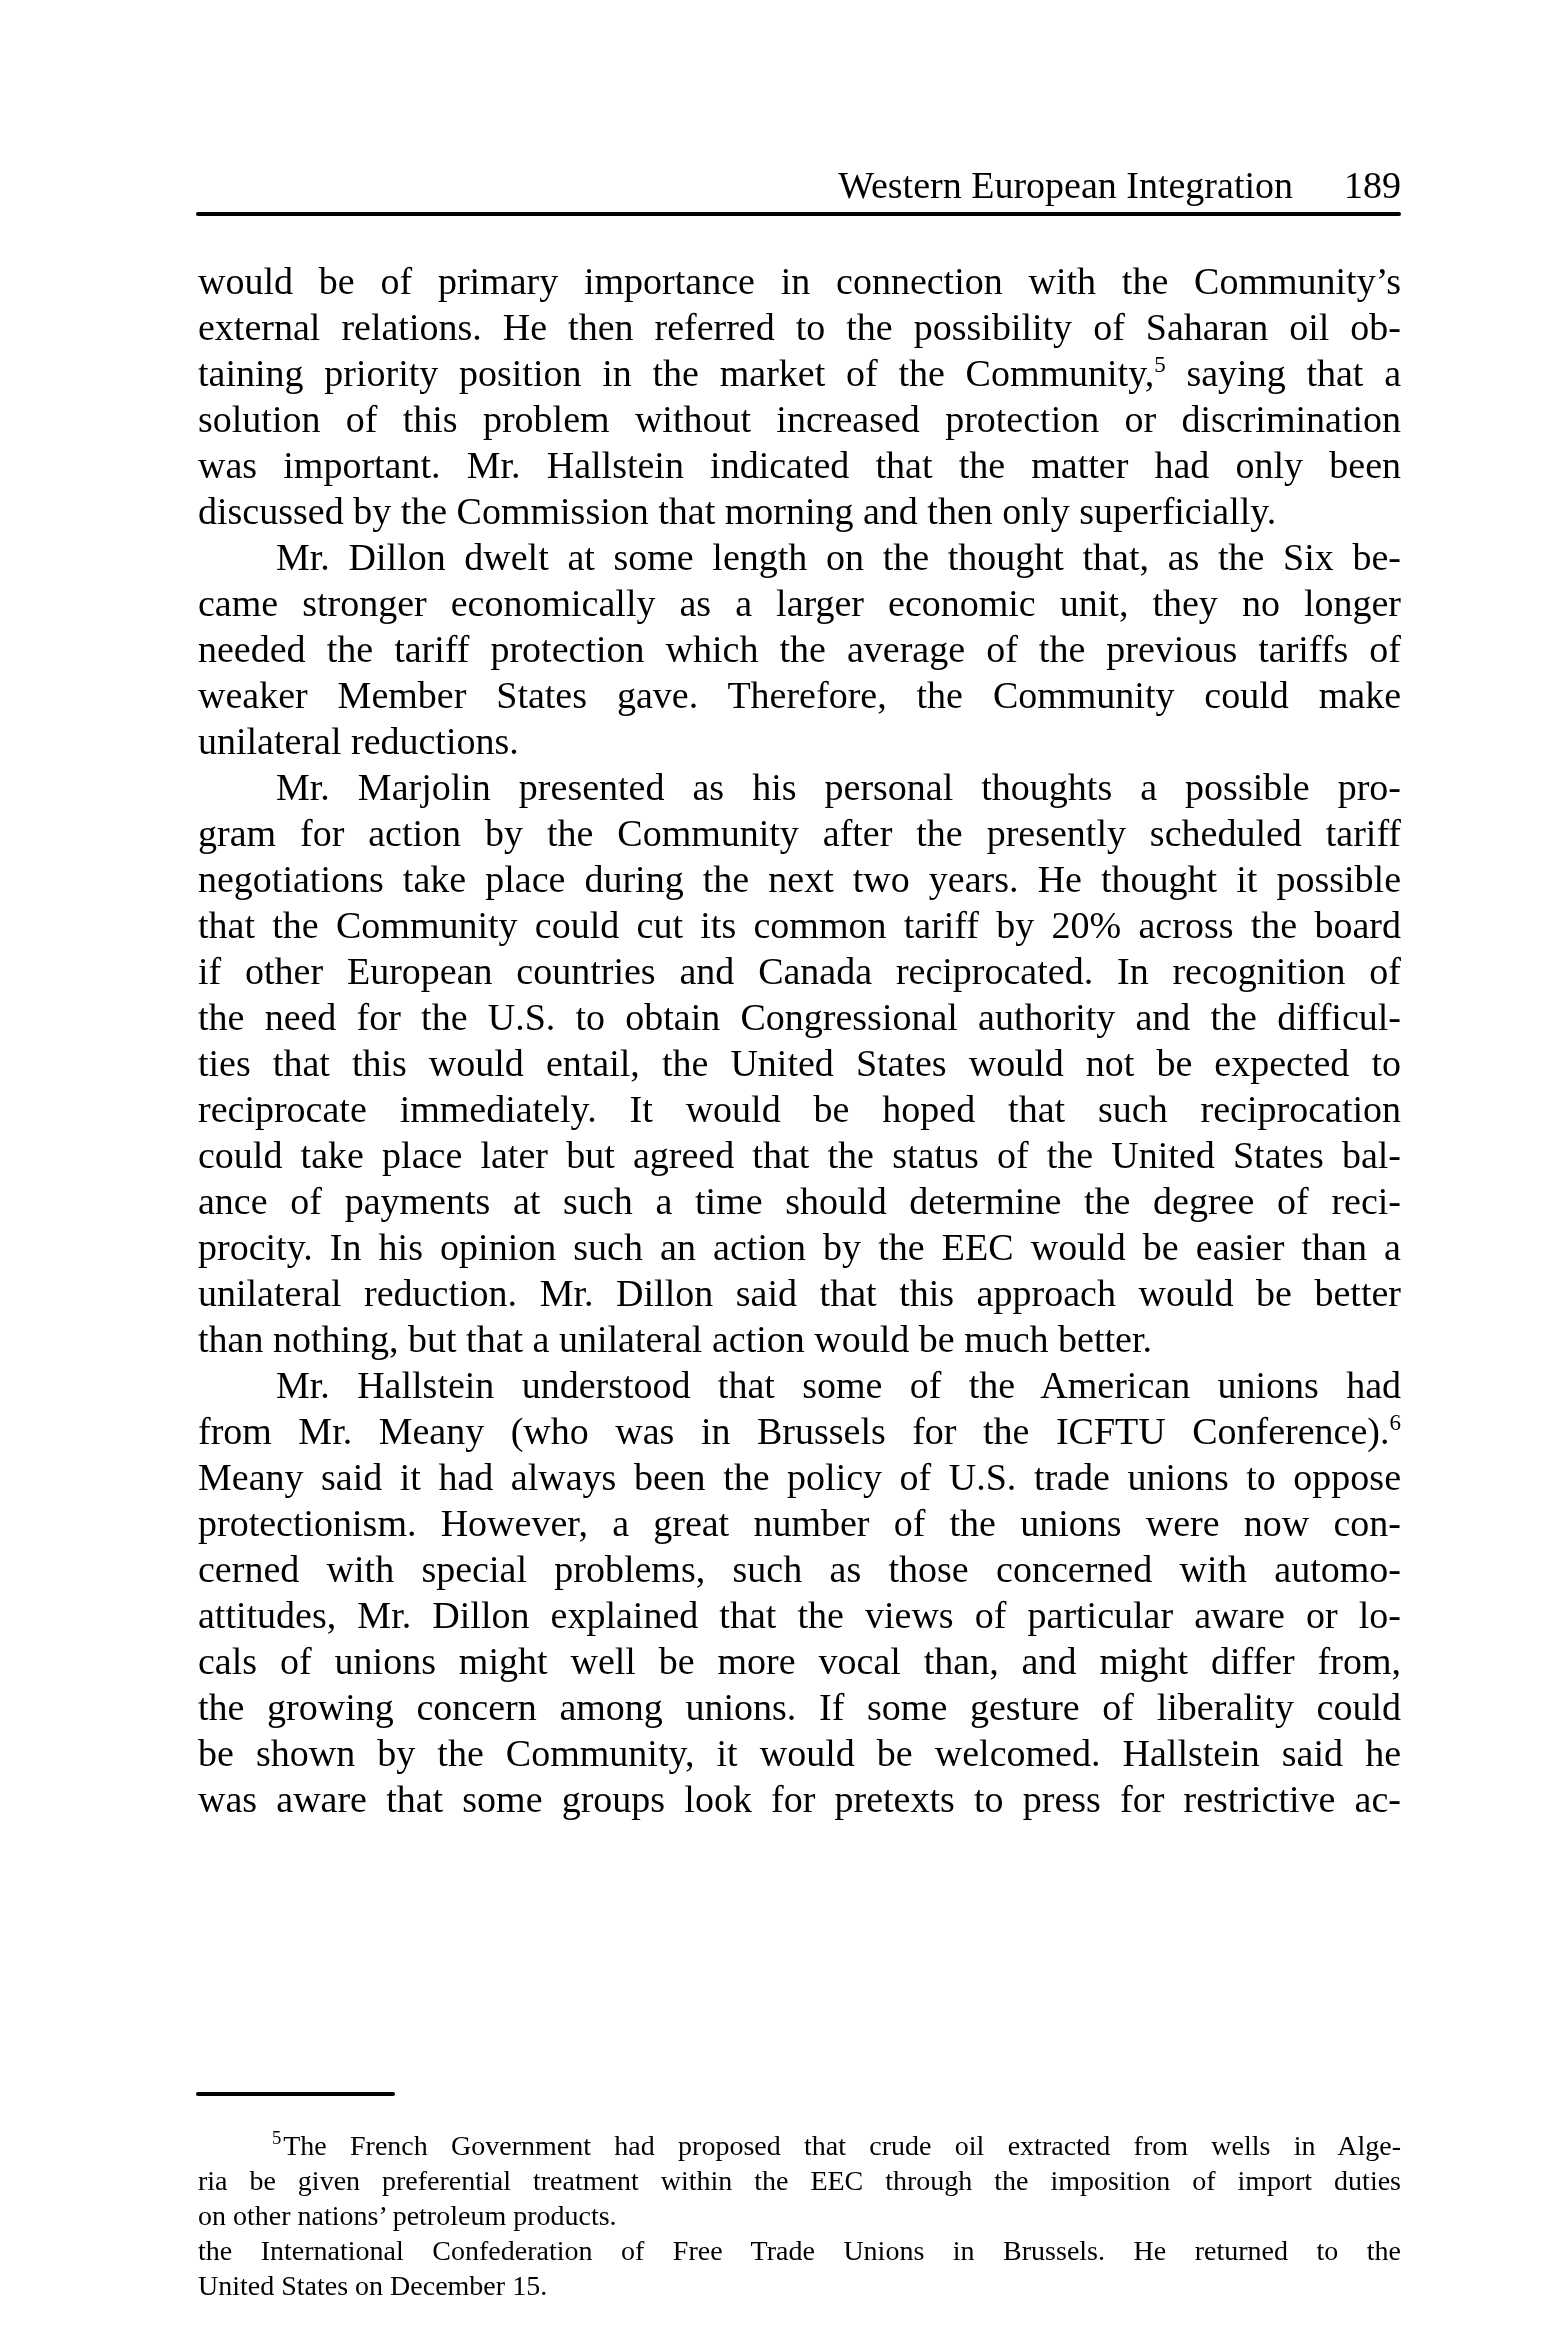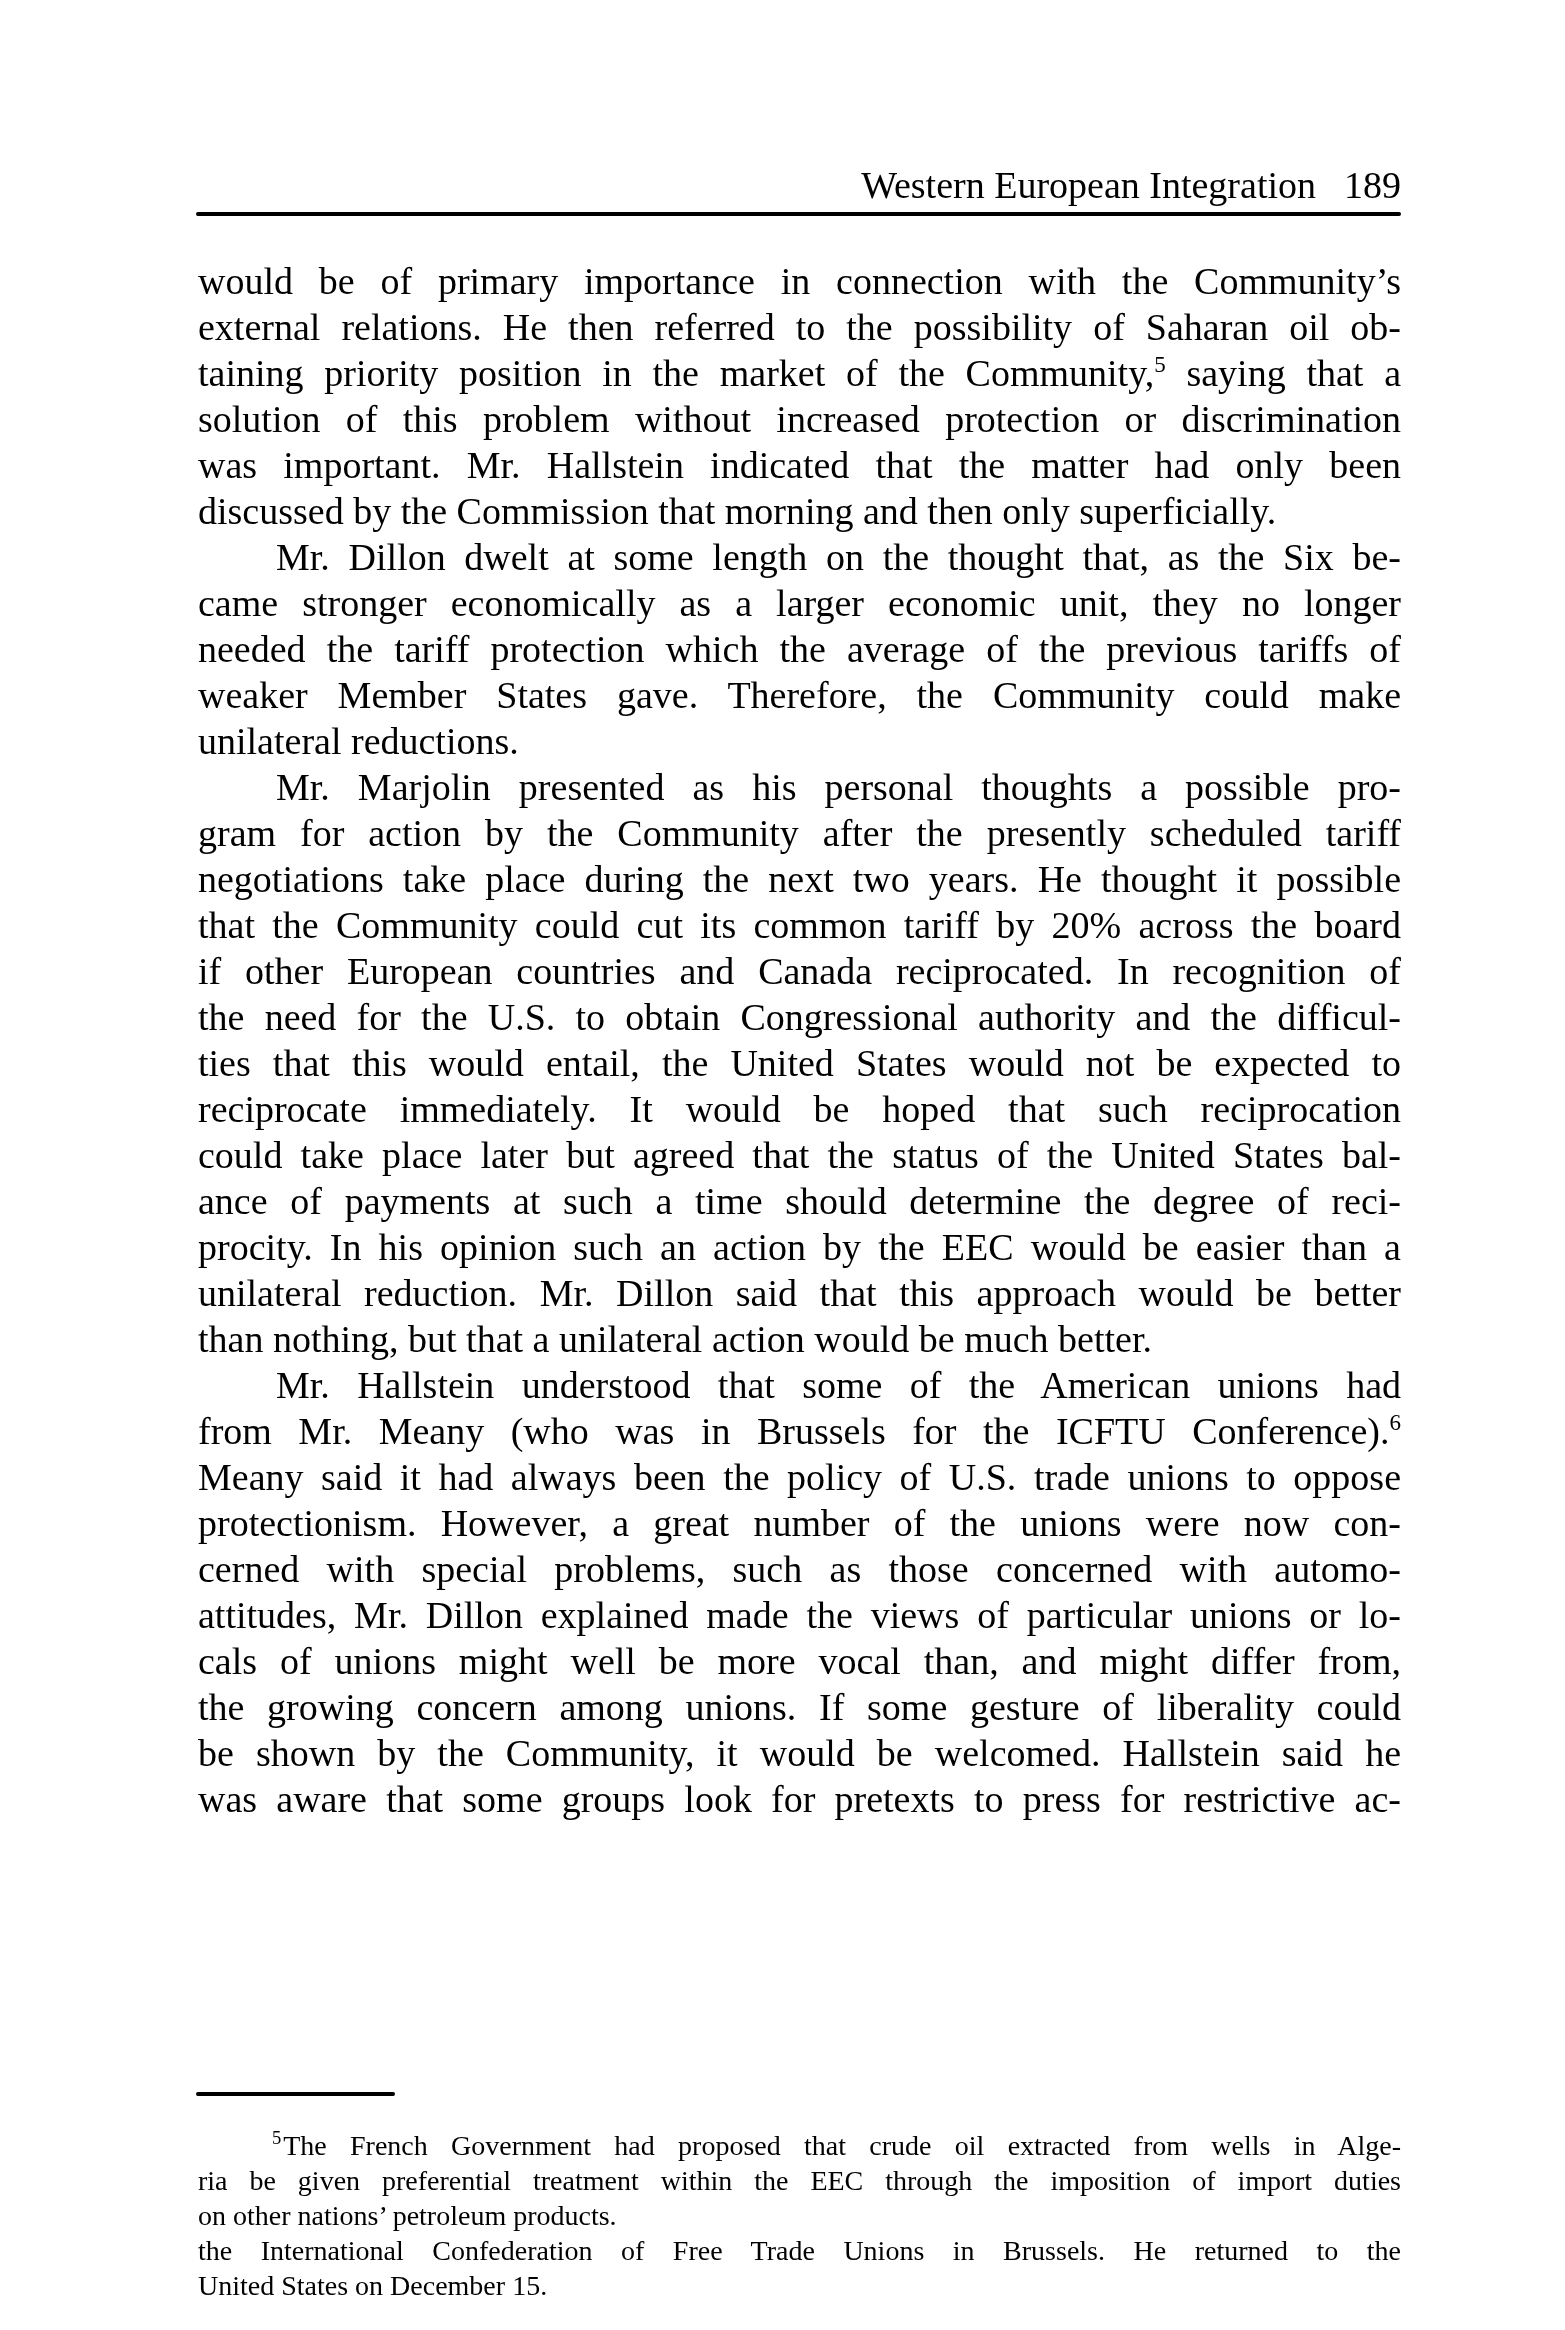--- a/index.html
+++ b/index.html
@@ -1,19 +1,19 @@
 <!DOCTYPE html>
 <html style="font-size:7.5px"><head>
 <meta charset="utf-8">
 <style>
   html, body { margin: 0; padding: 0; background: #ffffff; }
   body { width: 1565px; height: 2526px; position: relative; overflow: hidden; color: #000000; font-family: "Liberation Serif", "DejaVu Serif", serif; }
   .page { position: absolute; left: 0; top: 0; width: 1565px; height: 2526px; background: #ffffff; }
   .running-head { position: absolute; left: 198px; width: 1203px; top: 164px; height: 43px; font-size: 38px; line-height: 43px; display: flex; justify-content: flex-end; }
-  .running-head .title { margin-right: 28px; }
+  .running-head .title { margin-right: 51px; }
   .head-rule { position: absolute; left: 196px; width: 1205px; top: 212px; height: 3.7px; background: #000000; border-radius: 1.9px; }
   .body-text { position: absolute; left: 198px; width: 1203px; top: 258px; font-size: 38px; line-height: 46px; }
   .line { display: block; height: 46px; white-space: nowrap; text-align: justify; text-align-last: justify; overflow: visible; }
   .line.last { text-align-last: left; }
   .line.indent { padding-left: 78px; }
   sup.fn { font-size: 23px; vertical-align: 14px; line-height: 0; }
   .fn-rule { position: absolute; left: 196px; width: 199px; top: 2092px; height: 3.7px; background: #000000; border-radius: 1.9px; }
   .footnotes { position: absolute; left: 198px; width: 1203px; top: 2128px; font-size: 28px; line-height: 35px; }
   .fline { display: block; height: 35px; white-space: nowrap; text-align: justify; text-align-last: justify; }
   .fline.last { text-align-last: left; }
@@ -65,21 +65,21 @@
       <span class="line">unilateral reduction. Mr. Dillon said that this approach would be better</span>
       <span class="line last">than nothing, but that a unilateral action would be much better.</span>
     </div>
 
     <div>
       <span class="line indent">Mr. Hallstein understood that some of the American unions had</span>
       <span class="line"><span>from Mr. Meany (who was in Brussels for the ICFTU Conference).</span><sup class="fn">6</sup></span>
       <span class="line">Meany said it had always been the policy of U.S. trade unions to oppose</span>
       <span class="line">protectionism. However, a great number of the unions were now con-</span>
       <span class="line">cerned with special problems, such as those concerned with automo-</span>
-      <span class="line">attitudes, Mr. Dillon explained made the views of particular unions or lo-</span>
+      <span class="line">attitudes, Mr. Dillon explained that the views of particular aware or lo-</span>
       <span class="line">cals of unions might well be more vocal than, and might differ from,</span>
       <span class="line">the growing concern among unions. If some gesture of liberality could</span>
       <span class="line">be shown by the Community, it would be welcomed. Hallstein said he</span>
       <span class="line">was aware that some groups look for pretexts to press for restrictive ac-</span>
     </div>
   </div>
 
   <div class="fn-rule"></div>
 
   <div class="footnotes">

